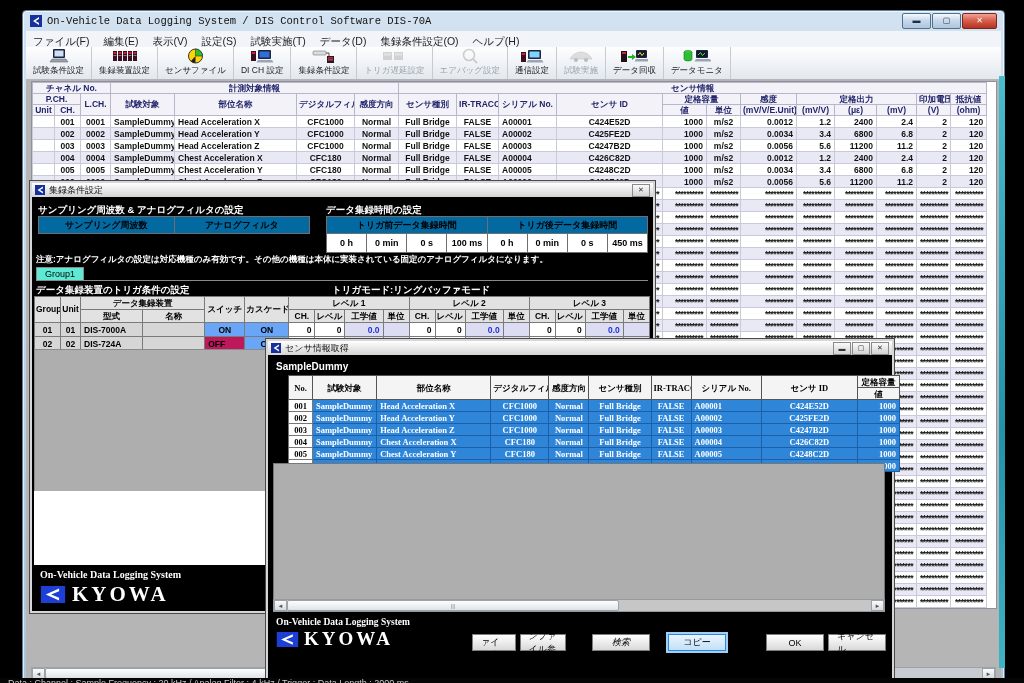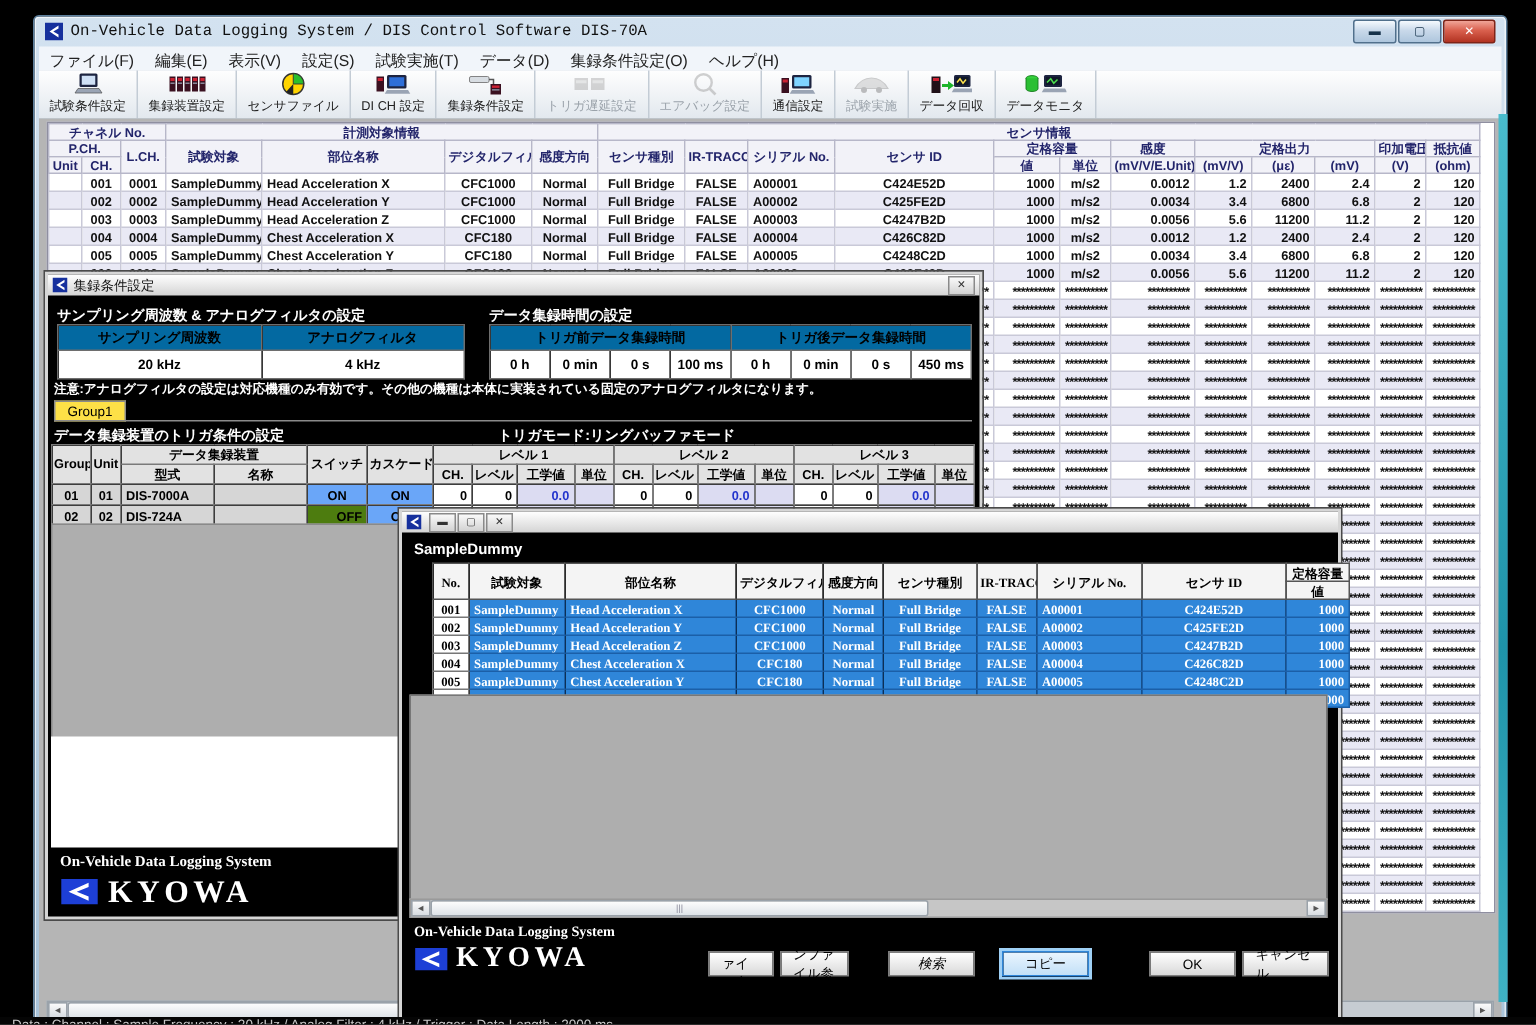--- a/index.html
+++ b/index.html
@@ -68,23 +68,23 @@
   .stab th{background:#0369a1;color:#000;border:1px solid #6e6e6e;font-weight:bold;height:16px;padding:0 2px;white-space:nowrap;overflow:hidden;}
   .stab td{background:#fff;color:#000;border:1px solid #6e6e6e;font-weight:bold;height:16px;text-align:center;white-space:nowrap;overflow:hidden;}
   
   table.ttab{border-collapse:collapse;table-layout:fixed;font-size:8.5px;width:616px;}
   .ttab th{background:#e2e2e2;color:#000;border:1px solid #7a7a7a;font-weight:bold;height:12px;line-height:11px;padding:0 1px;white-space:nowrap;overflow:hidden;}
   .ttab td{border:1px solid #7a7a7a;height:13px;line-height:12px;padding:0 3px;font-weight:bold;color:#000;background:#fff;white-space:nowrap;overflow:hidden;}
   .ttab td.silver{background:#d6d6d6;text-align:center;}
   .ttab td.eng{background:#dcdcf2;color:#2233cc;text-align:right;}
   .ttab td.ucell{background:#dcdcf2;}
   .ttab td.on{background:#6aa6f8;text-align:center;}
-  .ttab td.off{background:#4d7c0f;text-align:right;}
+  .ttab td.off{background:#be185d;text-align:left;}
   .ttab td.num{text-align:right;}
-  .tab-grp{position:absolute;background:#fde047;border:1px solid #8a8a8a;border-bottom:none;
+  .tab-grp{position:absolute;background:#5eead4;border:1px solid #8a8a8a;border-bottom:none;
            font-size:9px;color:#000;padding:1px 8px 0 8px;height:12px;}
   
   table.setab{border-collapse:collapse;table-layout:fixed;font-size:8.5px;width:612px;}
   .setab th{background:#f4f4f4;color:#000;border:1px solid #555;font-weight:bold;height:11px;line-height:10px;padding:0 2px;white-space:nowrap;overflow:hidden;}
   .setab td{border:1px solid #1b5fa8;height:11px;line-height:10px;padding:0 3px;font-weight:bold;
             background:#2f86d9;color:#fff;white-space:nowrap;overflow:hidden;}
   .setab td.no{background:#fff;color:#000;border:1px solid #777;text-align:center;}
   
   .brand1{font-family:"Liberation Serif",serif;font-weight:bold;color:#fff;white-space:nowrap;}
   .kyowa-row{display:flex;align-items:center;}
@@ -1222,24 +1222,20 @@
       <span class="tx">集録条件設定</span>
       <div class="dbtn">✕</div>
     </div>
     <div class="wlab" style="position:absolute;left:6px;top:21px;">サンプリング周波数 &amp; アナログフィルタの設定</div>
     <table class="stab" style="position:absolute;left:6px;top:33px;width:272px;">
       <tbody id="sampling-tb">
           <tr>
             <th style="width:50%">サンプリング周波数</th>
             <th style="width:50%">アナログフィルタ</th>
           </tr>
-          <tr>
-            <td>20 kHz</td>
-            <td>4 kHz</td>
-          </tr>
         </tbody>
     </table>
     <div class="wlab" style="position:absolute;left:294px;top:21px;">データ集録時間の設定</div>
     <table class="stab" style="position:absolute;left:294px;top:33px;width:322px;">
       <tbody id="time-tb">
           <tr>
             <th colspan="4">トリガ前データ集録時間</th>
             <th colspan="4">トリガ後データ集録時間</th>
           </tr>
           <tr>
@@ -1364,20 +1360,21 @@
       </div>
     </div>
   </div>
 
   <div class="dlg" style="left:266px;top:339px;width:624px;height:339px;z-index:10;">
     <div class="dlg-title">
       <svg class="ic" viewBox="0 0 10 10">
           <rect width="10" height="10" fill="#16309d"></rect>
           <path d="M8 1.5 L2.5 5 L8 8.5 L8 6.8 L5 5 L8 3.2 Z" fill="#fff"></path>
         </svg>
+      <span class="tx">センサ情報取得</span>
       <div class="dbtn">▬</div>
       <div class="dbtn">▢</div>
       <div class="dbtn">✕</div>
     </div>
     <div class="wlab" style="position:absolute;left:8px;top:20px;font-size:10px;">SampleDummy</div>
     <table class="setab" style="position:absolute;left:20px;top:34px;font-family:Liberation Serif, serif;">
       <colgroup id="setab-cols">
           <col style="width:24px">
           <col style="width:64px">
           <col style="width:114px">

